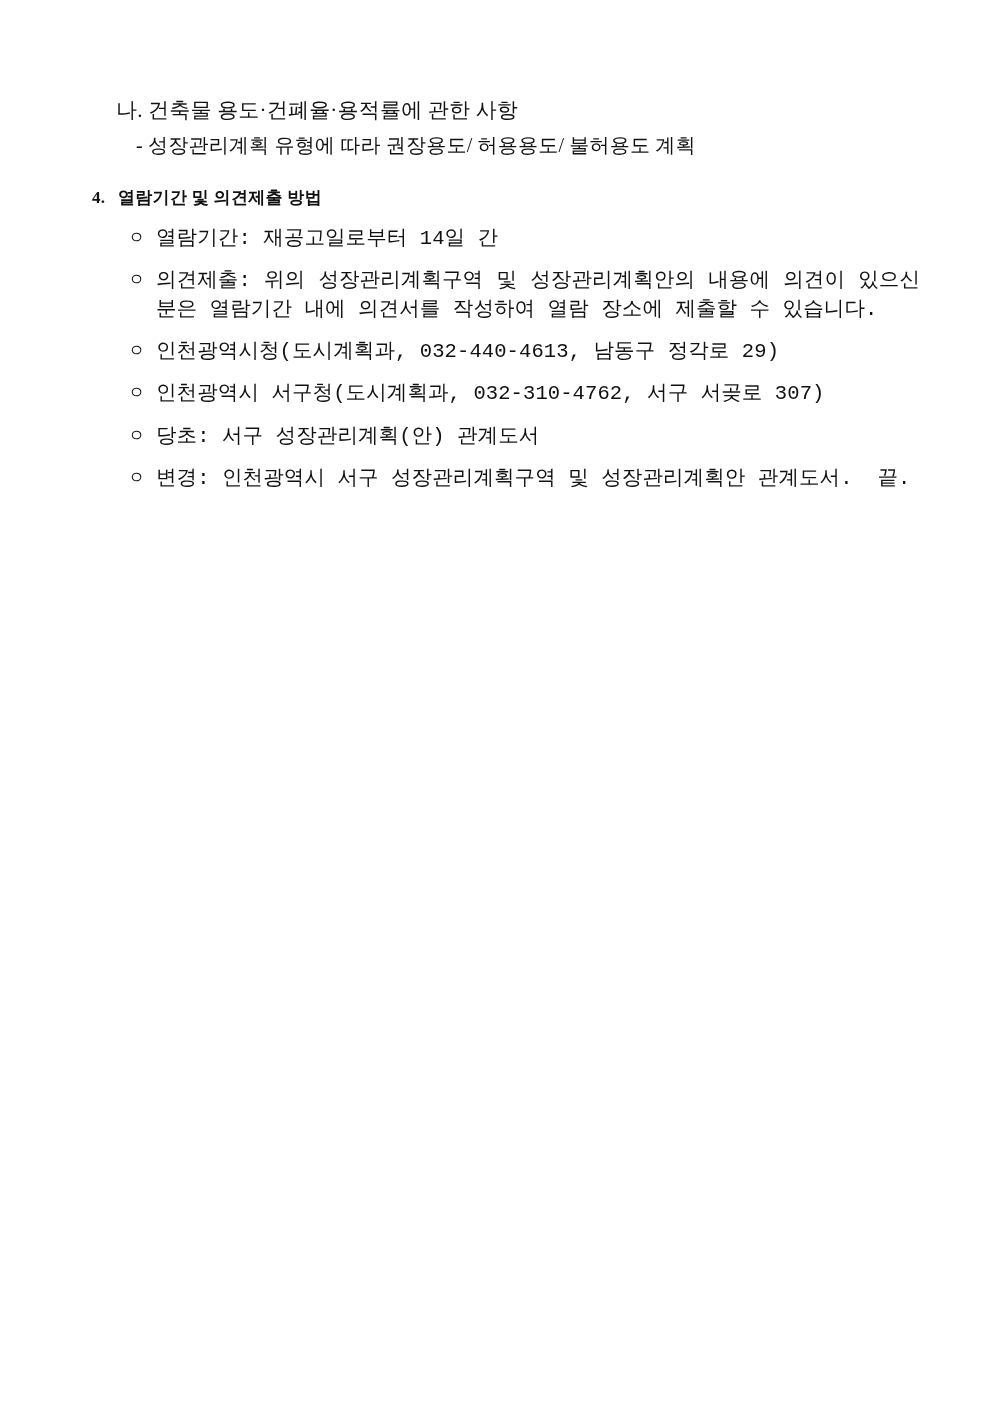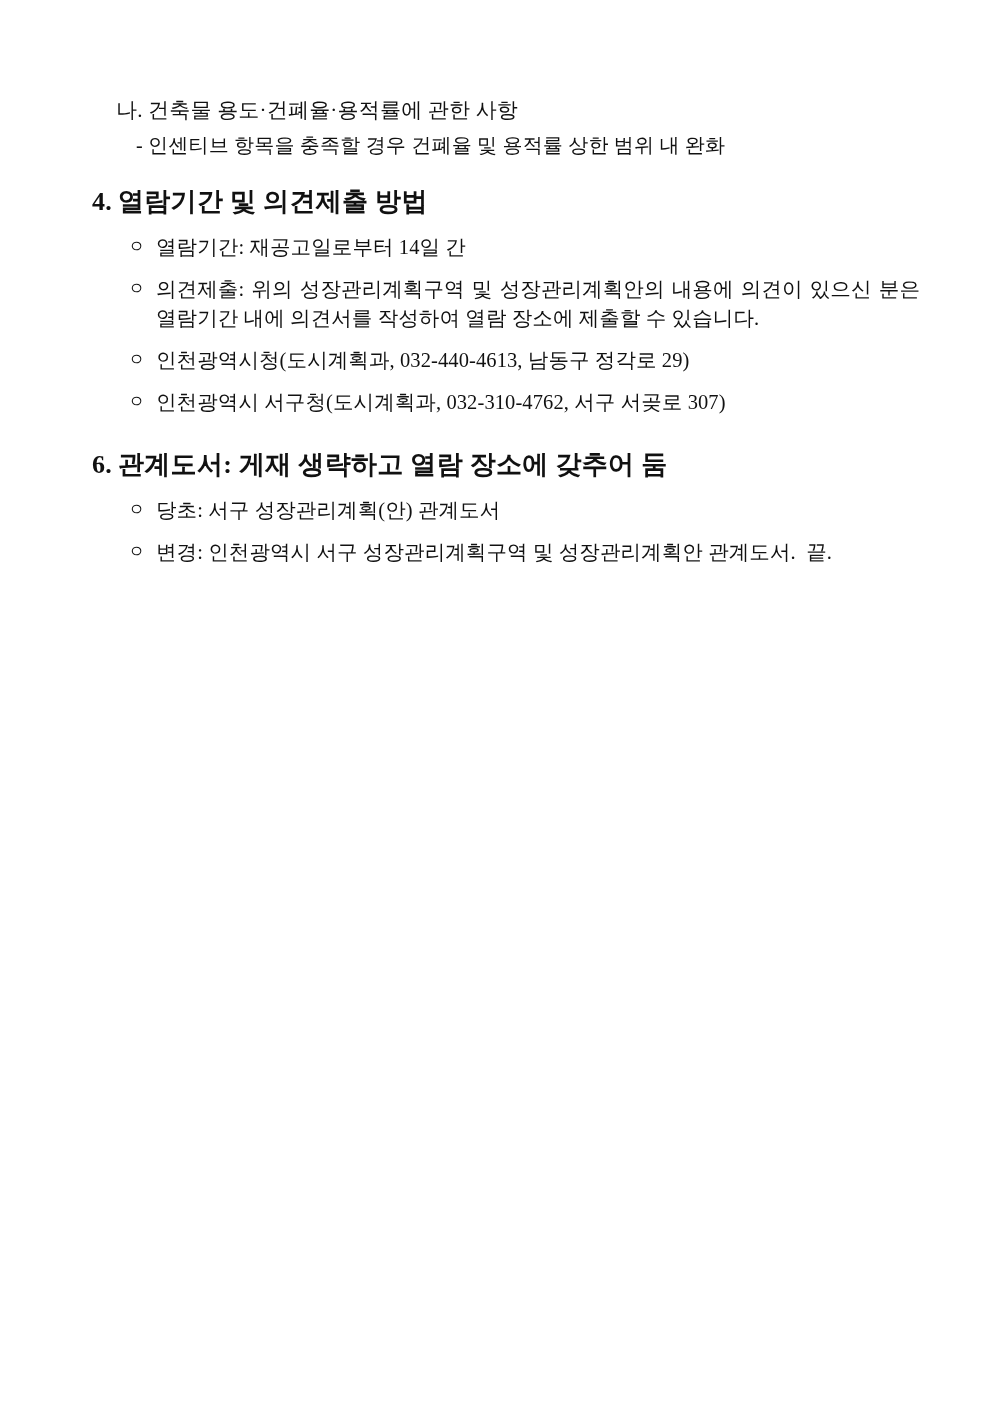--- a/index.html
+++ b/index.html
@@ -41,21 +41,21 @@
     line-height: 1.0;
     margin-left: 48px;
     margin-bottom: 14px;
     letter-spacing: 0.2px;
     white-space: pre;
   }
 
   
   .num-heading {
     font-weight: bold;
-    font-size: 26px;
+    font-size: 17px;
     line-height: 1.0;
     margin-top: 34px;
     margin-bottom: 18px;
     margin-left: 4px;
     letter-spacing: 0.3px;
     white-space: pre;
   }
   .num-heading .num {
     display: inline-block;
     width: 26px;
@@ -75,33 +75,34 @@
     width: 28px;
     font-size: 17px;
     line-height: 1.55;
     font-family: "DejaVu Sans", sans-serif;
   }
   .bullet-item .btxt {
     flex: 1 1 auto;
     text-align: justify;
     text-justify: inter-word;
     letter-spacing: 0.1px;
+    font-family: Liberation Mono, monospace;
   }
   .bullet-item .btxt.nowrap {
     white-space: pre;
   }
 </style>
 </head>
 <body>
 
 <div class="page">
 
   <div class="blk">
     <div class="item-ka"><span>나.</span> <span>건축물 용도·건폐율·용적률에 관한 사항</span></div>
-    <div class="dash-line">- 인센티브 항목을 충족할 경우 건폐율 및 용적률 상한 범위 내 완화</div>
+    <div class="dash-line">- 성장관리계획 유형에 따라 권장용도/ 허용용도/ 불허용도 계획</div>
   </div>
 
   <div class="blk">
     <div class="num-heading"><span class="num">4.</span><span>열람기간 및 의견제출 방법</span></div>
     <div class="bullet-item">
       <span class="bullet">ㅇ</span>
       <span class="btxt nowrap">열람기간: 재공고일로부터 14일 간</span>
     </div>
     <div class="bullet-item">
       <span class="bullet">ㅇ</span>
@@ -114,21 +115,20 @@
       <span class="bullet">ㅇ</span>
       <span class="btxt nowrap">인천광역시청(도시계획과, 032-440-4613, 남동구 정각로 29)</span>
     </div>
     <div class="bullet-item">
       <span class="bullet">ㅇ</span>
       <span class="btxt nowrap">인천광역시 서구청(도시계획과, 032-310-4762, 서구 서곶로 307)</span>
     </div>
   </div>
 
   <div class="blk">
-    <div class="num-heading"><span class="num">6.</span><span>관계도서: 게재 생략하고 열람 장소에 갖추어 둠</span></div>
     <div class="bullet-item">
       <span class="bullet">ㅇ</span>
       <span class="btxt nowrap">당초: 서구 성장관리계획(안) 관계도서</span>
     </div>
     <div class="bullet-item">
       <span class="bullet">ㅇ</span>
       <span class="btxt nowrap">변경: 인천광역시 서구 성장관리계획구역 및 성장관리계획안 관계도서.  끝.</span>
     </div>
   </div>
 

